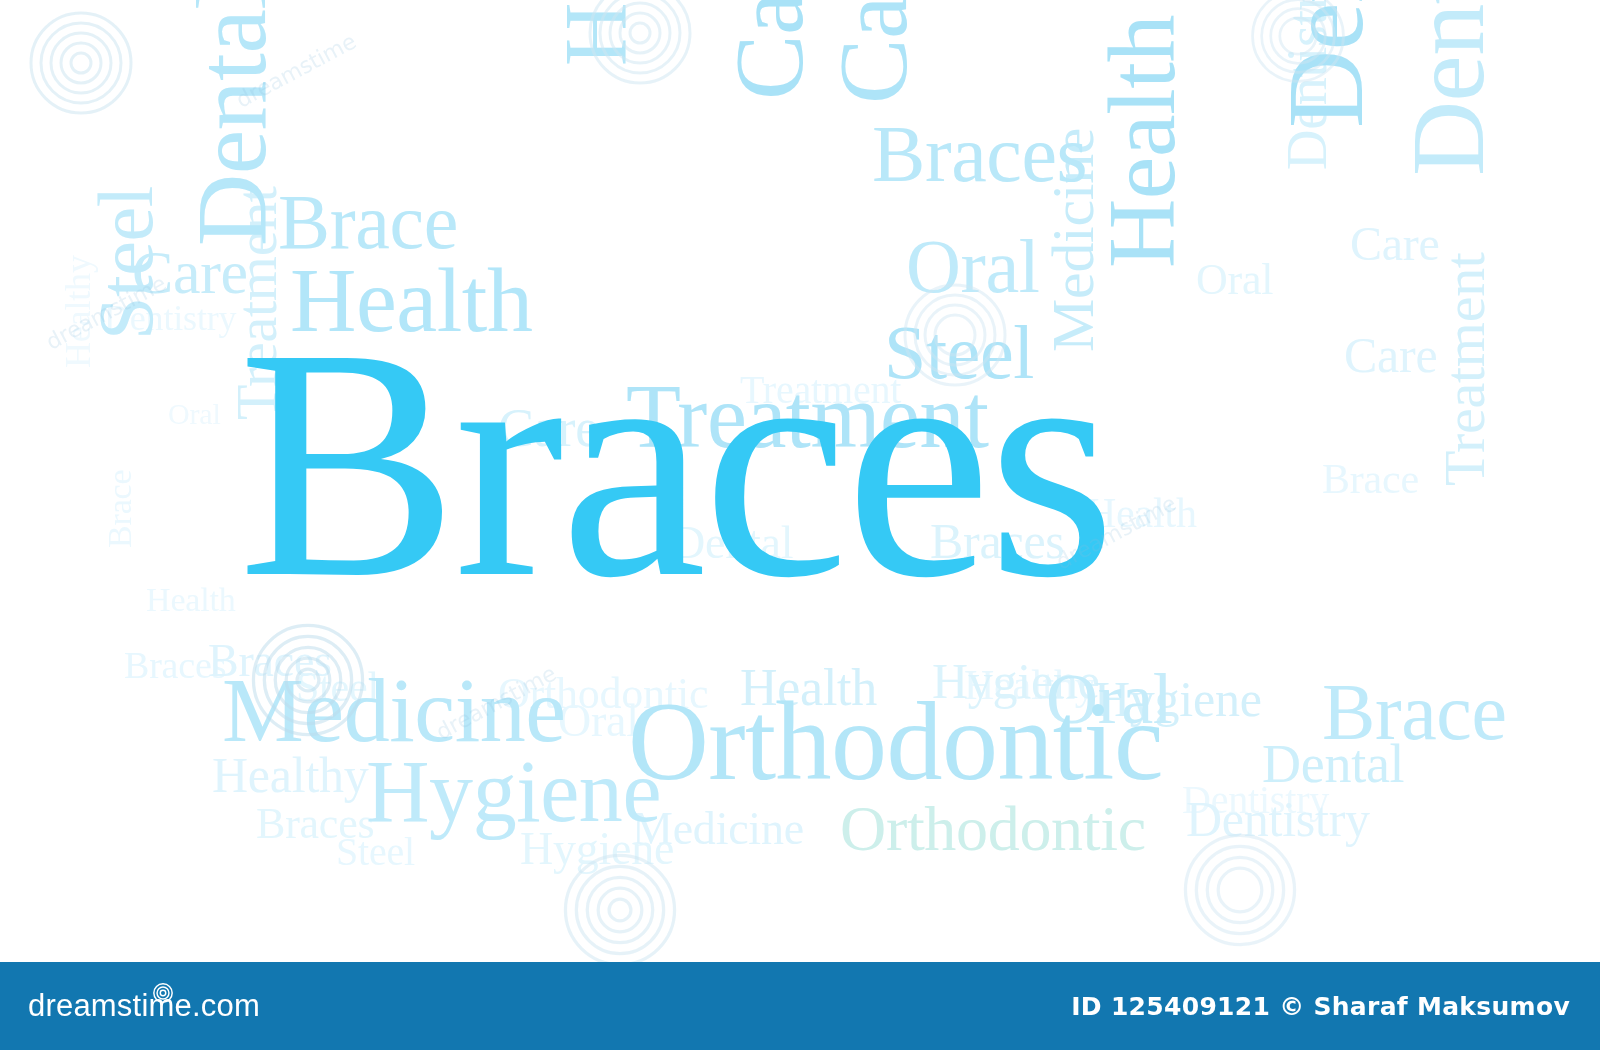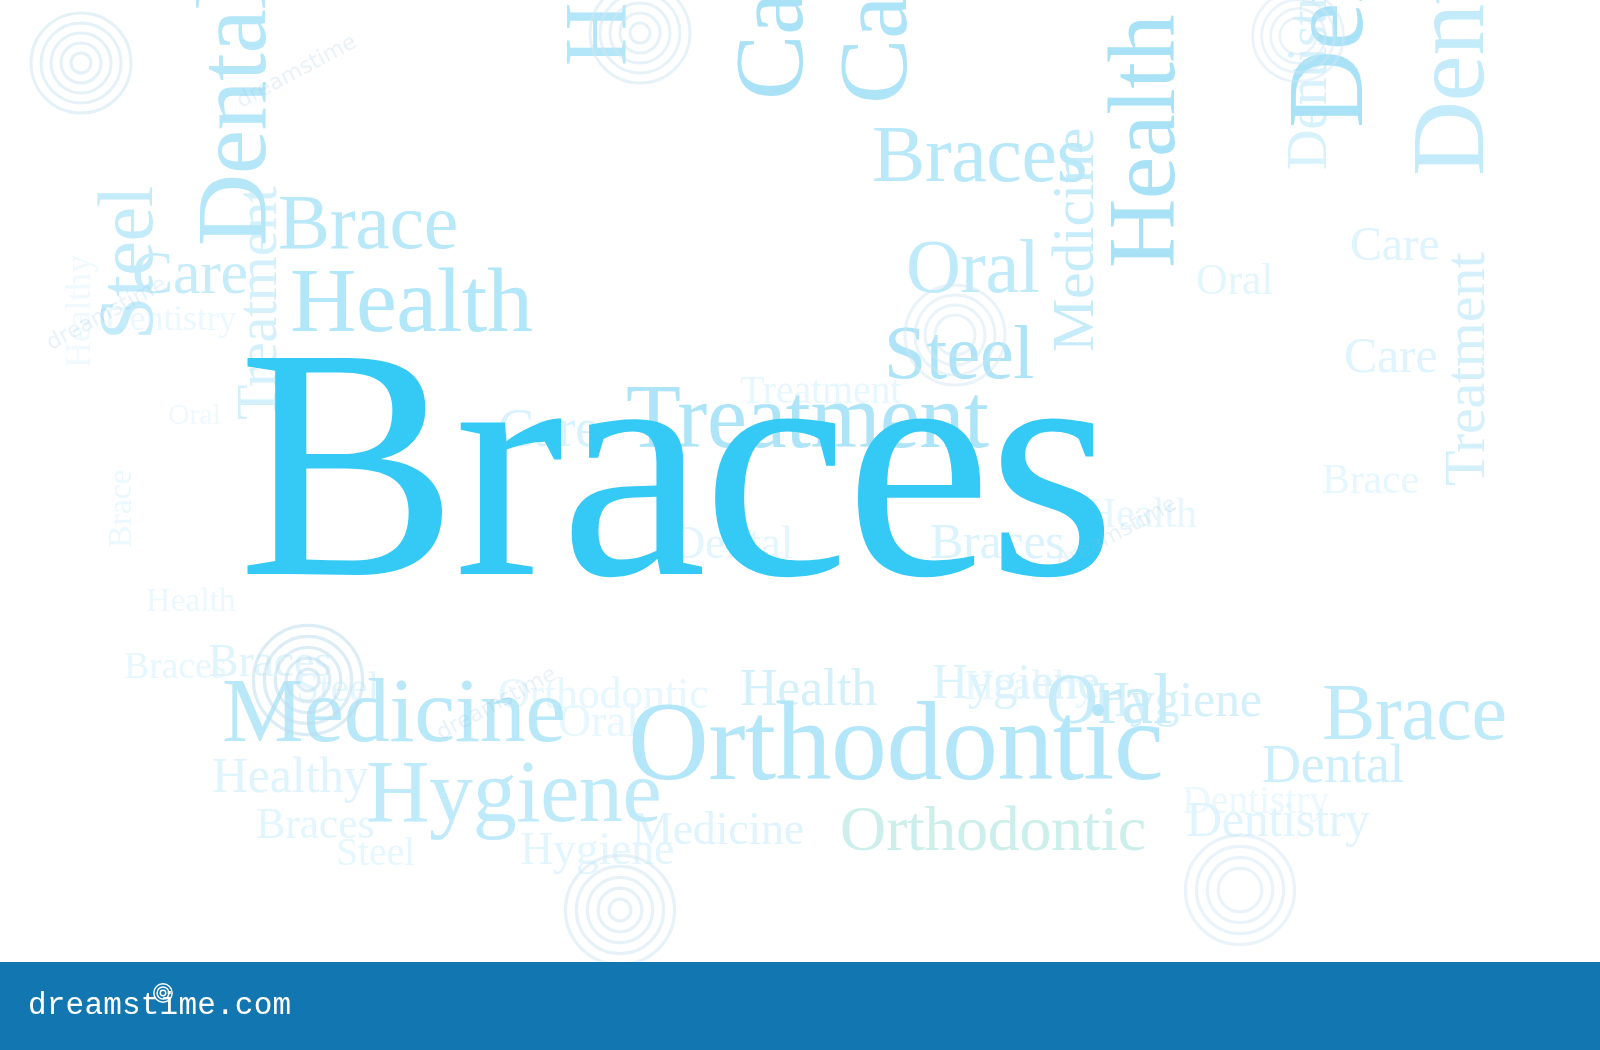--- a/index.html
+++ b/index.html
@@ -60,21 +60,21 @@
     width: 1600px;
     height: 88px;
     background: #1277b0;
     z-index: 90;
   }
   #brand {
     position: absolute;
     left: 28px;
     top: 26px;
     color: #ffffff;
-    font-family: Liberation Mono, monospace;
+    font-family: Liberation Sans, sans-serif;
     font-size: 31px;
     letter-spacing: 0.2px;
   }
   #brand-mark {
     position: absolute;
     left: 124px;
     top: -6px;
     width: 22px;
     height: 22px;
   }
@@ -254,15 +254,16 @@
     <div id="brand">
       <span>dreamstime.com</span>
       <svg id="brand-mark" viewBox="0 0 24 24">
         <g fill="none" stroke="#ffffff" stroke-width="1.6">
           <circle cx="12" cy="12" r="10"></circle>
           <circle cx="12" cy="12" r="6.5"></circle>
           <circle cx="12" cy="12" r="3"></circle>
         </g>
       </svg>
     </div>
+    <div id="credit">ID 125409121 © Sharaf Maksumov</div>
   </div>
 
 </div>
 
 </body></html>

